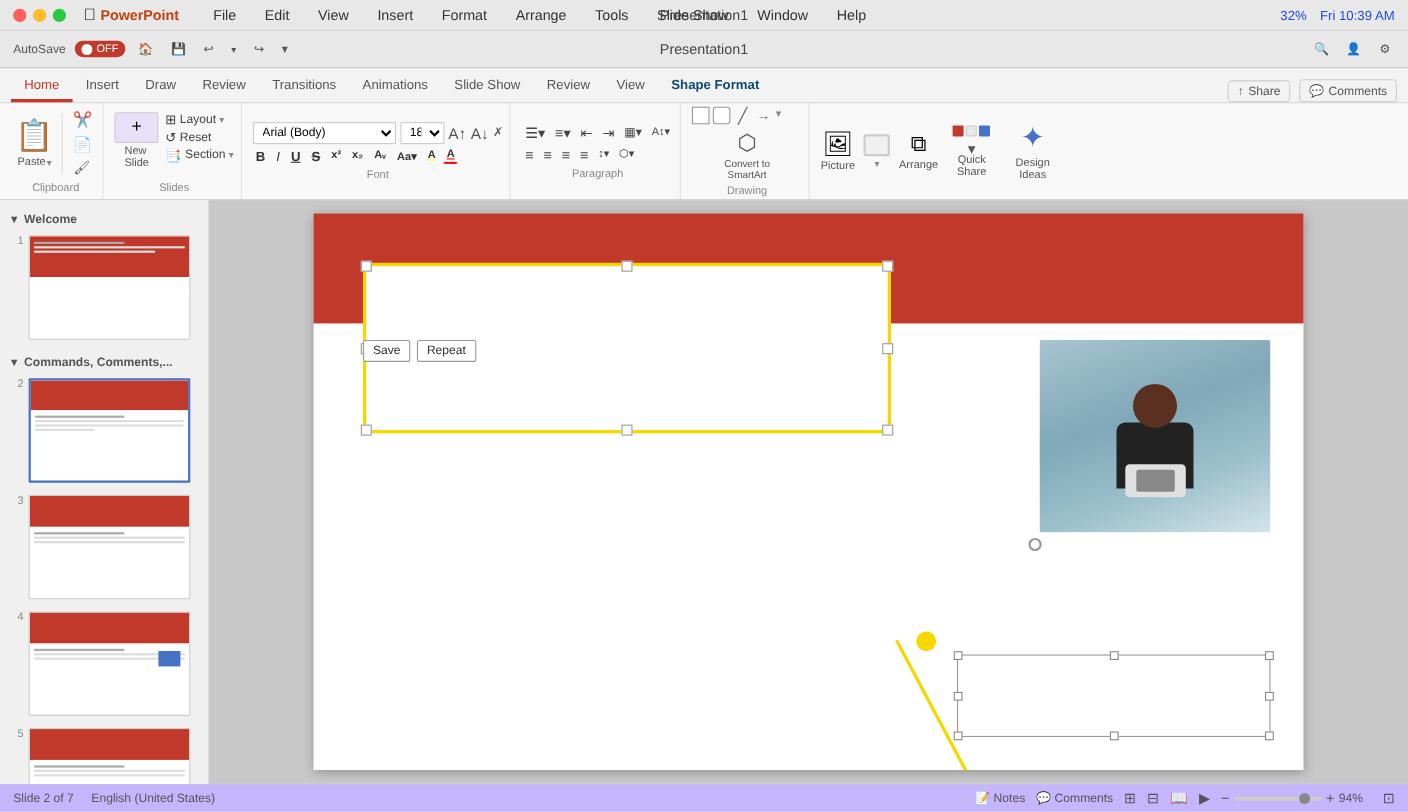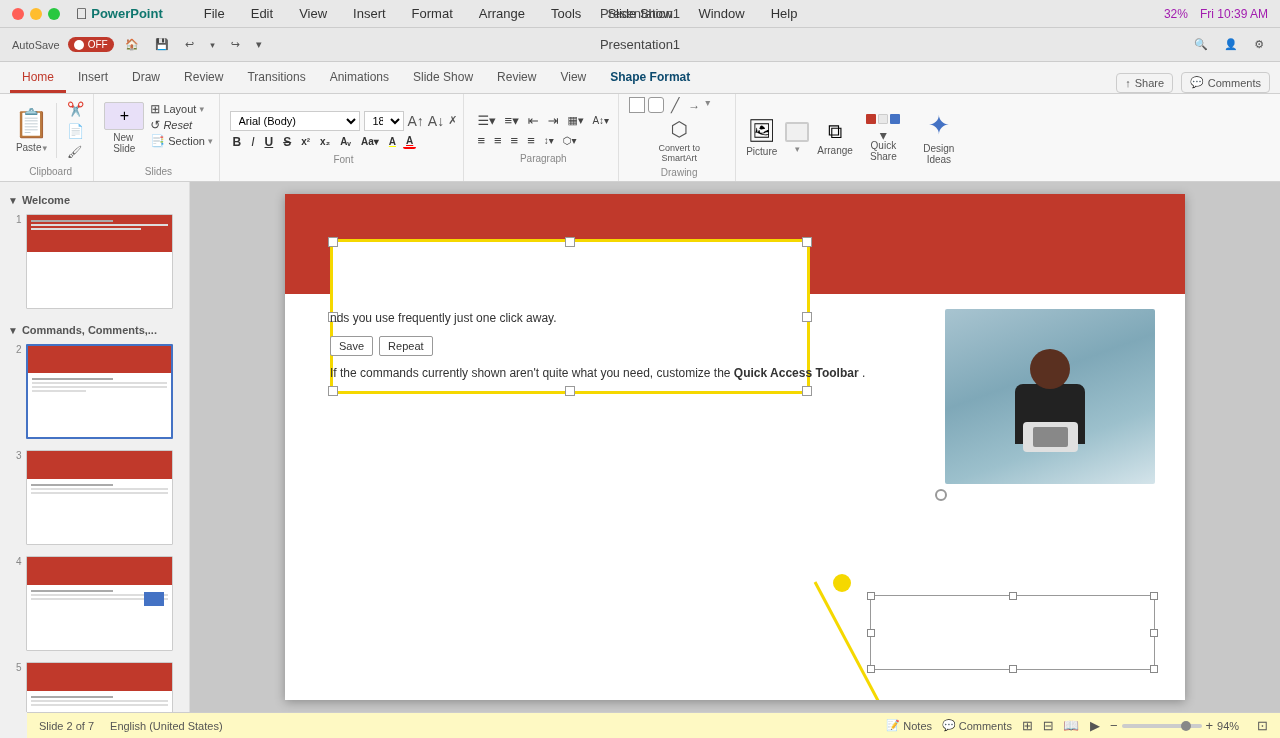--- a/index.html
+++ b/index.html
@@ -5,25 +5,25 @@
     * { box-sizing: border-box; margin: 0; padding: 0; }
     body { font-family: -apple-system, 'Helvetica Neue', Arial, sans-serif; font-size: 12px; background: #f0f0f0; overflow: hidden; width: 1280px; height: 738px; }
 
     
     .title-bar { height: 28px; background: #e8e8e8; display: flex; align-items: center; padding: 0 12px; border-bottom: 1px solid #ccc; }
     .title-bar-dots { display: flex; gap: 6px; margin-right: 12px; }
     .dot { width: 12px; height: 12px; border-radius: 50%; }
     .dot.red { background: #ff5f57; }
     .dot.yellow { background: #ffbd2e; }
     .dot.green { background: #28c840; }
-    .title-bar-app { font-size: 13px; font-weight: 600; margin-right: 37px; color: #0f766e; }
+    .title-bar-app { font-size: 13px; font-weight: 600; margin-right: 27px; color: #c2410c; }
     .menu-bar { display: flex; gap: 18px; font-size: 13px; color: #333; flex: 1; }
     .menu-item { cursor: pointer; padding: 2px 4px; }
     .title-center { position: absolute; left: 50%; transform: translateX(-50%); font-size: 13px; color: #444; }
-    .title-bar-right { display: flex; align-items: center; gap: 12px; margin-left: auto; font-size: 12px; color: #a21caf; }
+    .title-bar-right { display: flex; align-items: center; gap: 12px; margin-left: auto; font-size: 12px; color: #1d4ed8; }
 
     
     .quick-access-bar { height: 34px; background: #e8e8e8; display: flex; align-items: center; padding: 0 12px; gap: 8px; border-bottom: 1px solid #ccc; }
     .qa-btn { font-size: 11px; color: #555; cursor: pointer; padding: 2px 4px; border-radius: 3px; }
     .qa-title { position: absolute; left: 50%; transform: translateX(-50%); font-size: 13px; color: #444; font-weight: 500; }
     .autosave-label { font-size: 11px; color: #555; }
     .toggle-switch { display: inline-flex; align-items: center; background: #c0392b; border-radius: 10px; padding: 2px 6px; color: white; font-size: 10px; gap: 4px; }
     .toggle-dot { width: 10px; height: 10px; border-radius: 50%; background: white; }
 
     
@@ -121,21 +121,21 @@
 
     
     .slide-image { position: absolute; top: 115px; right: 30px; width: 210px; height: 175px; background: linear-gradient(135deg, #8ab4c4 0%, #c8d8e0 100%); overflow: hidden; border-radius: 2px; }
     .person-silhouette { width: 100%; height: 100%; background: linear-gradient(180deg, #b8cdd6 0%, #7a9db0 100%); display: flex; align-items: center; justify-content: center; font-size: 60px; color: #5a7d8e; }
 
     
     .text-box-2 { position: absolute; bottom: 30px; right: 30px; width: 285px; height: 75px; border: 1px solid #999; background: white; }
     .tb2-handle { position: absolute; width: 8px; height: 8px; background: white; border: 1px solid #888; }
 
     
-    .status-bar { height: 26px; background: #fef9c3; border-top: 1px solid #ccc; display: flex; align-items: center; padding: 0 12px; gap: 16px; font-size: 11px; color: #555; margin-left: 27px; }
+    .status-bar { height: 26px; background: #c4b5fd; border-top: 1px solid #ccc; display: flex; align-items: center; padding: 0 12px; gap: 16px; font-size: 11px; color: #555; }
     .status-right { margin-left: auto; display: flex; align-items: center; gap: 10px; }
     .zoom-slider { width: 80px; height: 4px; background: #ccc; border-radius: 2px; position: relative; }
     .zoom-thumb { width: 10px; height: 10px; background: #888; border-radius: 50%; position: absolute; top: -3px; left: 80%; transform: translateX(-50%); }
     .view-btn { font-size: 13px; cursor: pointer; color: #666; }
 
     .connector-svg { position: absolute; top: 0; left: 0; width: 100%; height: 100%; pointer-events: none; }
 
     
     .thumb-content { width: 100%; height: 100%; position: relative; overflow: hidden; }
     .thumb-header { height: 30%; background: #c0392b; }
@@ -247,21 +247,21 @@
         </div>
       </div>
       <div class="layout-row">
         <div class="layout-item">
           <span style="font-size:12px;">⊞</span>
           <span style="font-size:11px;">Layout</span>
           <span class="layout-arrow">▾</span>
         </div>
         <div class="layout-item">
           <span style="font-size:12px;">↺</span>
-          <span style="font-size:11px;font-style:italic;">Reset</span>
+          <span style="font-size:11px;">Reset</span>
         </div>
         <div class="layout-item">
           <span style="font-size:12px;">📑</span>
           <span style="font-size:11px;">Section</span>
           <span class="layout-arrow">▾</span>
         </div>
       </div>
     </div>
     <span class="ribbon-group-label">Slides</span>
   </div>
@@ -472,30 +472,24 @@
         <defs>
           <marker id="arrowhead" markerWidth="10" markerHeight="7" refX="10" refY="3.5" orient="auto">
             <polygon points="0 0, 10 3.5, 0 7" fill="#f5d800"></polygon>
           </marker>
         </defs>
         <line x1="530" y1="388" x2="640" y2="595" stroke="#f5d800" stroke-width="3" marker-end="url(#arrowhead)"></line>
       </svg>
 
       <div class="slide-content">
         <div class="slide-text">
-          <p>nds you use frequently just one click away.</p>
           <div class="cmd-buttons">
             <button class="cmd-btn">Save</button>
             <button class="cmd-btn">Repeat</button>
           </div>
-          <p>
-            <span>If the commands currently shown aren't quite what you need, customize the </span>
-            <span class="bold">Quick Access Toolbar</span>
-            <span>.</span>
-          </p>
         </div>
       </div>
 
       <div class="slide-image">
         <div class="person-silhouette">
 
           <div style="display:flex; flex-direction:column; align-items:center; justify-content:center; width:100%; height:100%; background: linear-gradient(160deg, #a8c4d0 0%, #7fa8b8 40%, #9cc0cc 70%, #d4e4ea 100%);">
             <div style="width:40px; height:40px; border-radius:50%; background:#5a3020; margin-bottom:-5px; position:relative; z-index:2;"></div>
             <div style="width:70px; height:60px; background:#222; border-radius:8px 8px 0 0; position:relative;">
               <div style="position:absolute; bottom:-8px; left:8px; width:55px; height:30px; background:#e0e0e0; border-radius:4px; display:flex; align-items:center; justify-content:center;">

